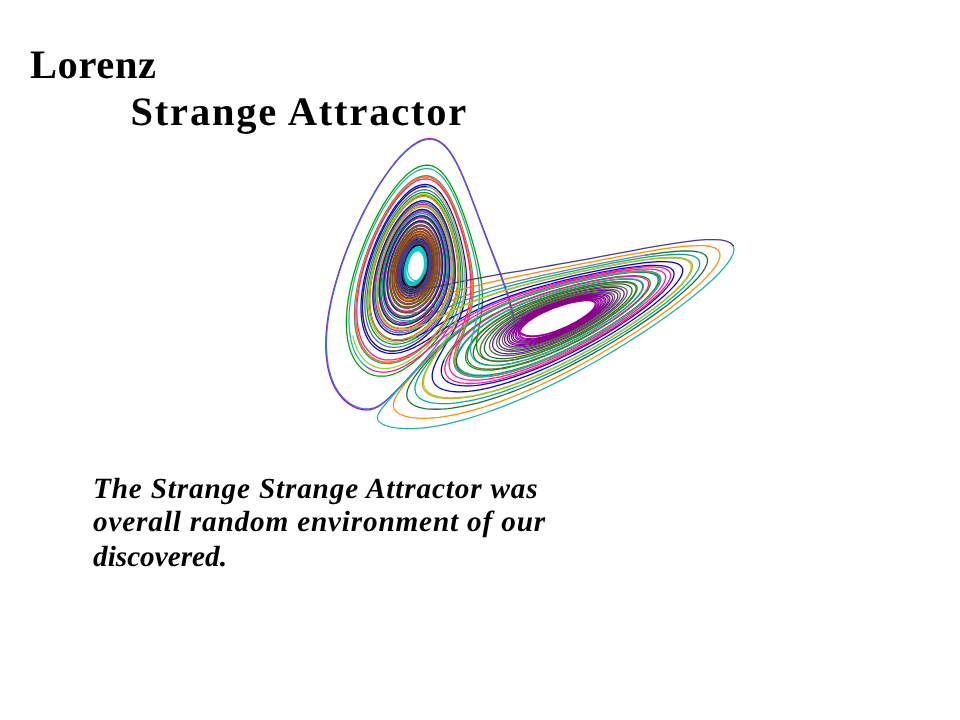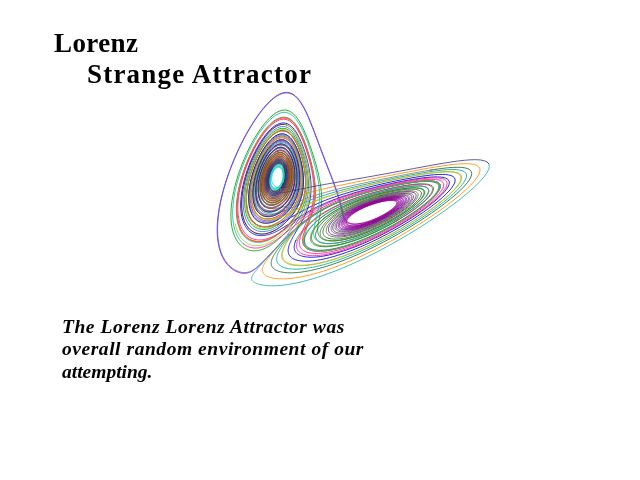--- a/index.html
+++ b/index.html
@@ -25,21 +25,21 @@
   }
   .title-line {
     font-family: "Liberation Serif", "DejaVu Serif", serif;
     font-weight: bold;
     font-size: 27px;
     line-height: 31px;
     color: #000000;
     white-space: nowrap;
     letter-spacing: 0.4px;
   }
-  #title-line-1 { padding-left: 54px; }
+  #title-line-1 { padding-left: 20px; }
   #title-line-2 { padding-left: 87px; letter-spacing: 1.2px; }
 
   
   #attractor-figure {
     position: absolute;
     left: 128px;
     top: 84px;
     width: 384px;
     height: 232px;
   }
@@ -102,18 +102,18 @@
           <path d="M116.33 160.47L115.33 159.70L114.33 158.83L113.35 157.86L112.39 156.77L111.45 155.56L110.53 154.22L109.65 152.74L108.81 151.11L108.02 149.32L107.29 147.36L106.62 145.22L106.03 142.89L105.53 140.36L105.13 137.63L104.85 134.67L104.69 131.50L104.67 128.09L104.80 124.45L105.10 120.57L105.57 116.47L106.24 112.14L107.10 107.59L108.16 102.84L109.44 97.91L110.93 92.82L112.63 87.62L114.54 82.32L116.64 76.99L118.94 71.66L121.41 66.40L124.02 61.26L126.77 56.30L129.61 51.58L132.53 47.17L135.49 43.12L138.47 39.49L141.43 36.32L144.36 33.65L147.22 31.51L150.00 29.92L152.68 28.88L155.25 28.39L157.71 28.43L160.05 28.98L162.27 30.00L164.37 31.46L166.35 33.31L168.23 35.51L170.01 38.00L171.69 40.74L173.29 43.68L174.81 46.78L176.25 49.99L177.61 53.28L178.91 56.62L180.15 59.96L181.31 63.30L182.42 66.61L183.46 69.87L184.44 73.07L185.35 76.19L186.20 79.23L186.99 82.18L187.71 85.05L188.36 87.82L188.96 90.49L189.48 93.08L189.95 95.57L190.35 97.97L190.69 100.29L190.97 102.52L191.19 104.67L191.36 106.75L191.48 108.74L191.54 110.67L191.56 112.54L191.54 114.34L191.47 116.08L191.37 117.76L191.23 119.39L191.06 120.96L190.87 122.49L190.65 123.97L190.41 125.41L190.15 126.81L189.87 128.17L189.59 129.49L189.29 130.78L189.00 132.03L188.69 133.25L188.39 134.44L188.09 135.60L187.80 136.74L187.51 137.84L187.24 138.92L186.98 139.97L186.74 141.00L186.51 142.01L186.31 142.99L186.13 143.95L185.98 144.89L185.85 145.80L185.75 146.69L185.69 147.56L185.67 148.41L185.68 149.23L185.73 150.03L185.82 150.81L185.96 151.56L186.15 152.29L186.39 153.00L186.69 153.68L187.04 154.33L187.45 154.96L187.92 155.55L188.46 156.12L189.06 156.65L189.74 157.15L190.50 157.61L191.33 158.03L192.25 158.41L193.25 158.75L194.34 159.05L195.53 159.29L196.82 159.48L198.21 159.62L199.70 159.70L201.30 159.71L203.02 159.66L204.85 159.54L206.81 159.34L208.88 159.06L211.08 158.70L213.41 158.26L215.86 157.72L218.45 157.08L221.16 156.34L224.00 155.50L226.97 154.56L230.06 153.50L233.26 152.34L236.57 151.06L239.99 149.67L243.50 148.17L247.08 146.56L250.72 144.84L254.42 143.03L258.14 141.12L261.87 139.13L265.57 137.06L269.24 134.93L272.84 132.75L276.34 130.53L279.72 128.29L282.94 126.05L285.98 123.83L288.80 121.64L291.38 119.50L293.70 117.42L295.73 115.43L297.45 113.55L298.84 111.77L299.90 110.13L300.60 108.62L300.96 107.26L300.96 106.05L300.62 105.00L299.95 104.10L298.94 103.36L297.63 102.77L296.03 102.33L294.16 102.02L292.04 101.86L289.70 101.81L287.17 101.88L284.47 102.06L281.62 102.34L278.65 102.70L275.59 103.15L272.45 103.66L269.27 104.24L266.05 104.87L262.81 105.54L259.58 106.26L256.36 107.02L253.18 107.81L250.03 108.62L246.94 109.46L243.90 110.32L240.93 111.19L238.02 112.08L235.19 112.99L232.44 113.90L229.77 114.82L227.18 115.75L224.67 116.69L222.24 117.64L219.90 118.59L217.64 119.54L215.45 120.50L213.35 121.46L211.32 122.43L209.37 123.39L207.50 124.36L205.69 125.33L203.96 126.30L202.29 127.26L200.68 128.23L199.14 129.20L197.67 130.16L196.25 131.13L194.89 132.08L193.58 133.04L192.33 134.00L191.13 134.94L189.98 135.89L188.88 136.83L187.83 137.77L186.82 138.70L185.86 139.62L184.95 140.54L184.08 141.45L183.25 142.36L182.46 143.26L181.71 144.15L181.00 145.03L180.34 145.91L179.71 146.77L179.13 147.63L178.58 148.48L178.08 149.32L177.62 150.16L177.19 150.98L176.81 151.79L176.47 152.59L176.17 153.38L175.92 154.16L175.71 154.93L175.54 155.69L175.42 156.43L175.35 157.16L175.33 157.88L175.36 158.58L175.45 159.27L175.58 159.93L175.78 160.59L176.04 161.22L176.35 161.83L176.74 162.42L177.19 162.99L177.71 163.54L178.30 164.06L178.98 164.54L179.73 165.00L180.57 165.43L181.51 165.82L182.53 166.17L183.65 166.48L184.88 166.74L186.22 166.95L187.67 167.11L189.24 167.21L190.93 167.25L192.75 167.22L194.71 167.12L196.81 166.93L199.06 166.67L201.46 166.31L204.01 165.85L206.72 165.29L209.60 164.63L212.64 163.84L215.85 162.93L219.23 161.90L222.77 160.73L226.48 159.42L230.35 157.97L234.37 156.37L238.53 154.63L242.83 152.74L247.24 150.71L251.74 148.53L256.33 146.22L260.96 143.79L265.61 141.24L270.25 138.59L274.84 135.86L279.34 133.06L283.73 130.22L287.94 127.36L291.94 124.50L295.69 121.67L299.15 118.91L302.27 116.22L305.02 113.65L307.38 111.21L309.30 108.92L310.78 106.81L311.79 104.88L312.33 103.16L312.40 101.64L312.01 100.34L311.16 99.25L309.88 98.38L308.20 97.70L306.13 97.22L303.71 96.93L300.99 96.81L297.98 96.84L294.74 97.01L291.30 97.32L287.69 97.73L283.95 98.24L280.11 98.84L276.20 99.51L272.26 100.24L268.30 101.03L264.36 101.86L260.44 102.72L256.57 103.61L252.76 104.52L249.02 105.46L245.36 106.41L241.80 107.36L238.33 108.33L234.97 109.31L231.71 110.29L228.55 111.27L225.51 112.26L222.56 113.25L219.73 114.24L217.00 115.24L214.37 116.23L211.84 117.23L209.40 118.22L207.06 119.22L204.81 120.21L202.65 121.20L200.57 122.20L198.56 123.19L196.64 124.17L194.78 125.16L193.00 126.14L191.28 127.12L189.62 128.10L188.03 129.07L186.49 130.04L185.00 131.00L183.56 131.96L182.18 132.91L180.83 133.86L179.53 134.80L178.28 135.73L177.06 136.66L175.87 137.58L174.73 138.49L173.61 139.40L172.53 140.29L171.47 141.18L170.45 142.06L169.45 142.93L168.48 143.79L167.53 144.64L166.60 145.48L165.70 146.32L164.82 147.14L163.95 147.96L163.11 148.76L162.29 149.56L161.48 150.34L160.69 151.12L159.92 151.89L159.16 152.64L158.41 153.39L157.68 154.13L156.97 154.86L156.27 155.58L155.58 156.29L154.90 156.99L154.24 157.68L153.59 158.36L152.94 159.03L152.31 159.69L151.70 160.35L151.09 160.99L150.49 161.63L149.90 162.25L149.32 162.87L148.75 163.48L148.19 164.08L147.64 164.68L147.10 165.26L146.56 165.84L146.04 166.40L145.52 166.96L145.01 167.52L144.51 168.06L144.02 168.60L143.53 169.13L143.05 169.65L142.58 170.16L142.12 170.67L141.66 171.17L141.21 171.66L140.77 172.14L140.33 172.62L139.90 173.09L139.48 173.56L139.06 174.01L138.65 174.47L138.25 174.91L137.85 175.35L137.46 175.78L137.07 176.21L136.70 176.63L136.32 177.04L135.95 177.45L135.59 177.85L135.23 178.25L134.88 178.64L134.54 179.02L134.20 179.40L133.86 179.78L133.53 180.15L133.21 180.51L132.89 180.87L132.58 181.22L132.27 181.57L131.97 181.92L131.67 182.25L131.37 182.59L131.09 182.92L130.80 183.24L130.52 183.57L130.25 183.88L129.98 184.19L129.72 184.50L129.46 184.81L129.20 185.10L128.95 185.40L128.71 185.69L128.47 185.98L128.23 186.26L128.00 186.55L127.78 186.82L127.56 187.10L127.34 187.37L127.13 187.63L126.92 187.90L126.72 188.16L126.53 188.41L126.33 188.67L126.15 188.92L125.97 189.17L125.79 189.41L125.62 189.66L125.46 189.90L125.30 190.14L125.15 190.37L125.00 190.61L124.86 190.84L124.73 191.07L124.60 191.30L124.47 191.52L124.36 191.75L124.25 191.97L124.15 192.19L124.06 192.41L123.97 192.63L123.90 192.85L123.83 193.06L123.77 193.28L123.72 193.49L123.67 193.71L123.64 193.92L123.62 194.13L123.61 194.35L123.62 194.56L123.63 194.77L123.66 194.99L123.70 195.20L123.75 195.42L123.83 195.63L123.91 195.85L124.02 196.06L124.14 196.28L124.28 196.50L124.44 196.72L124.62 196.94L124.83 197.16L125.06 197.38L125.32 197.61L125.61 197.83L125.92 198.06L126.27 198.29L126.65 198.52L127.07 198.74L127.53 198.97L128.04 199.20L128.58 199.43L129.18 199.66L129.83 199.88L130.54 200.10L131.30 200.32L132.14 200.53L133.04 200.73L134.03 200.92L135.09 201.10L136.25 201.27L137.50 201.42L138.86 201.55L140.33 201.65L141.92 201.72L143.65 201.76L145.52 201.76L147.54 201.71L149.73 201.60L152.11 201.43L154.68 201.18L157.46 200.85L160.47 200.41L163.73 199.87L167.25 199.20L171.05 198.39L175.15 197.41L179.57 196.26L184.32 194.91L189.44 193.33L194.93 191.51L200.80 189.42L207.08 187.05L213.76 184.37L220.86 181.36L228.36 178.00L236.25 174.29L244.51 170.21L253.11 165.77L262.00 160.97L271.11 155.84L280.38 150.40L289.71 144.69L299.00 138.76L308.11 132.69L316.93 126.54L325.32 120.40L333.12 114.37L340.20 108.53L346.43 102.98L351.69 97.81L355.86 93.10L358.89 88.91L360.73 85.28L361.35 82.25L360.77 79.82L359.04 77.98" fill="none" stroke="#20b2aa" stroke-width="0.85" stroke-linecap="round" stroke-linejoin="round"></path>
           <path d="M360.77 79.82L359.04 77.98L356.23 76.71L352.43 75.96L347.74 75.68L342.29 75.82L336.21 76.30L329.62 77.06L322.64 78.05L315.39 79.21L307.97 80.48L300.48 81.82L293.01 83.19L285.61 84.57L278.36 85.93L271.28 87.25L264.43 88.52L257.83 89.74L251.48 90.89L245.42 91.98L239.64 93.00L234.14 93.96L228.93 94.87L223.99 95.72L219.32 96.52L214.91 97.27L210.75 97.98L206.83 98.66L203.13 99.30L199.65 99.91L196.37 100.49L193.28 101.05L190.37 101.58L187.62 102.10L185.03 102.59L182.59 103.07L180.29 103.53L178.11 103.98L176.05 104.40L174.11 104.81L172.26 105.21L170.51 105.59L168.86 105.95L167.28 106.29L165.78 106.62L164.35 106.93L162.99 107.21L161.70 107.48L160.46 107.72L159.27 107.95L158.14 108.15L157.06 108.32L156.02 108.47L155.03 108.59L154.07 108.69L153.16 108.76L152.28 108.80L151.43 108.80L150.62 108.78L149.85 108.73L149.10 108.64L148.39 108.52L147.71 108.36L147.06 108.17L146.43 107.95L145.84 107.69L145.28 107.39L144.74 107.05L144.24 106.68L143.76 106.27L143.32 105.83L142.91 105.35L142.52 104.83L142.17 104.27L141.85 103.68L141.56 103.06L141.31 102.40L141.09 101.70L140.90 100.98L140.74 100.23L140.62 99.44L140.54 98.64L140.49 97.80L140.47 96.95L140.49 96.08L140.54 95.19L140.63 94.29L140.76 93.37L140.91 92.45L141.10 91.53L141.33 90.61L141.58 89.70L141.86 88.79L142.18 87.90L142.52 87.02L142.89 86.17L143.28 85.34L143.70 84.54L144.13 83.77L144.59 83.04L145.07 82.35L145.55 81.71L146.06 81.12L146.57 80.57L147.09 80.08L147.62 79.65L148.15 79.27L148.68 78.95L149.22 78.70L149.75 78.50L150.27 78.37L150.79 78.30L151.31 78.29L151.81 78.34L152.30 78.45L152.78 78.62L153.24 78.84L153.69 79.12L154.12 79.46L154.53 79.84L154.92 80.28L155.30 80.75L155.65 81.27L155.97 81.83L156.28 82.43L156.56 83.06L156.82 83.72L157.05 84.40L157.26 85.11L157.45 85.85L157.60 86.60L157.74 87.36L157.84 88.14L157.92 88.93L157.98 89.72L158.01 90.53L158.02 91.33L158.00 92.13L157.95 92.94L157.88 93.74L157.79 94.53L157.67 95.32L157.53 96.10L157.37 96.86L157.18 97.62L156.98 98.36L156.75 99.09L156.50 99.80L156.23 100.49L155.95 101.17L155.64 101.83L155.32 102.46L154.98 103.08L154.62 103.67L154.25 104.24L153.87 104.78L153.47 105.30L153.06 105.79L152.64 106.26L152.21 106.70L151.77 107.11L151.32 107.49L150.86 107.84L150.40 108.17L149.93 108.46L149.46 108.71L148.98 108.94L148.50 109.13L148.02 109.29L147.54 109.41L147.06 109.50L146.58 109.55L146.11 109.57L145.64 109.54L145.18 109.48L144.72 109.38L144.28 109.24L143.84 109.06L143.42 108.84L143.00 108.59L142.60 108.29L142.22 107.94L141.86 107.56L141.51 107.14L141.18 106.67L140.87 106.17L140.59 105.62L140.32 105.04L140.09 104.41L139.88 103.75L139.69 103.05L139.54 102.31L139.41 101.54L139.32 100.74L139.26 99.90L139.22 99.03L139.23 98.14L139.26 97.23L139.33 96.29L139.43 95.33L139.57 94.36L139.74 93.38L139.95 92.39L140.18 91.40L140.45 90.41L140.76 89.42L141.09 88.44L141.45 87.48L141.85 86.54L142.26 85.61L142.71 84.72L143.17 83.86L143.66 83.04L144.17 82.25L144.70 81.52L145.24 80.83L145.79 80.19L146.35 79.61L146.92 79.09L147.50 78.63L148.08 78.23L148.66 77.90L149.24 77.64L149.82 77.44L150.39 77.31L150.95 77.24L151.50 77.25L152.04 77.32L152.57 77.45L153.08 77.65L153.58 77.91L154.06 78.22L154.52 78.60L154.96 79.03L155.38 79.50L155.77 80.03L156.14 80.60L156.49 81.21L156.81 81.86L157.11 82.55L157.38 83.26L157.63 84.01L157.85 84.78L158.04 85.56L158.21 86.37L158.34 87.19L158.45 88.03L158.54 88.87L158.59 89.73L158.62 90.58L158.62 91.44L158.60 92.30L158.55 93.15L158.47 94.00L158.37 94.84L158.24 95.67L158.09 96.50L157.92 97.31L157.72 98.11L157.50 98.89L157.25 99.66L156.99 100.41L156.70 101.14L156.40 101.85L156.07 102.55L155.73 103.22L155.37 103.86L154.99 104.49L154.60 105.08L154.19 105.66L153.77 106.20L153.33 106.73L152.88 107.22L152.43 107.68L151.96 108.12L151.48 108.52L151.00 108.89L150.50 109.23L150.01 109.54L149.50 109.82L149.00 110.06L148.49 110.27L147.98 110.44L147.47 110.57L146.96 110.67L146.45 110.73L145.94 110.75L145.45 110.73L144.95 110.68L144.47 110.58L143.99 110.44L143.52 110.26L143.07 110.04L142.63 109.77L142.20 109.46L141.79 109.11L141.39 108.72L141.02 108.28L140.66 107.79L140.33 107.27L140.02 106.69L139.73 106.08L139.47 105.42L139.24 104.73L139.04 103.99L138.87 103.21L138.72 102.39L138.62 101.54L138.54 100.65L138.50 99.73L138.50 98.78L138.53 97.80L138.59 96.80L138.70 95.77L138.84 94.73L139.02 93.68L139.23 92.61L139.48 91.54L139.77 90.47L140.09 89.41L140.44 88.35L140.83 87.30L141.25 86.28L141.69 85.28L142.17 84.30L142.67 83.37L143.19 82.47L143.74 81.61L144.30 80.81L144.89 80.05L145.48 79.35L146.09 78.72L146.70 78.15L147.32 77.64L147.95 77.20L148.57 76.84L149.20 76.54L149.82 76.32L150.43 76.18L151.04 76.10L151.63 76.10L152.21 76.18L152.78 76.32L153.33 76.53L153.87 76.81L154.38 77.15L154.88 77.55L155.35 78.01L155.80 78.53L156.22 79.10L156.62 79.71L156.99 80.37L157.34 81.07L157.66 81.81L157.95 82.58L158.22 83.38L158.45 84.20L158.66 85.05L158.84 85.91L158.99 86.80L159.11 87.69L159.20 88.59L159.26 89.50L159.30 90.41L159.30 91.33L159.28 92.24L159.23 93.15L159.15 94.05L159.05 94.95L158.92 95.84L158.76 96.71L158.58 97.58L158.37 98.42L158.14 99.26L157.89 100.07L157.61 100.87L157.31 101.65L156.99 102.40L156.65 103.14L156.29 103.85L155.91 104.54L155.51 105.20L155.10 105.84L154.67 106.45L154.22 107.04L153.77 107.59L153.29 108.12L152.81 108.62L152.32 109.09L151.81 109.53L151.30 109.93L150.78 110.30L150.25 110.64L149.72 110.95L149.18 111.22L148.64 111.45L148.10 111.65L147.56 111.81L147.01 111.93L146.47 112.01L145.93 112.06L145.40 112.06L144.87 112.02L144.35 111.94L143.84 111.81L143.33 111.65L142.84 111.43L142.36 111.18L141.90 110.88L141.45 110.53L141.02 110.13L140.60 109.69L140.21 109.20L139.84 108.67L139.50 108.09L139.18 107.46L138.88 106.78L138.62 106.06L138.39 105.30L138.18 104.49L138.01 103.64L137.88 102.75L137.78 101.81L137.71 100.85L137.69 99.84L137.70 98.81L137.75 97.74L137.84 96.65L137.98 95.54L138.15 94.41L138.36 93.26L138.61 92.11L138.90 90.95L139.23 89.79L139.59 88.64L140.00 87.50L140.43 86.38L140.90 85.28L141.40 84.21L141.93 83.17L142.49 82.17L143.07 81.22L143.67 80.32L144.29 79.47L144.93 78.69L145.58 77.96L146.24 77.31L146.90 76.73L147.58 76.22L148.25 75.79L148.93 75.44L149.60 75.17L150.26 74.98L150.92 74.87L151.57 74.84L152.20 74.89L152.81 75.02L153.42 75.22L154.00 75.50L154.56 75.84L155.10 76.26L155.61 76.74L156.10 77.28L156.57 77.88L157.01 78.52L157.42 79.22L157.80 79.96L158.16 80.75L158.48 81.56L158.78 82.42L159.04 83.29L159.27 84.20L159.48 85.12L159.65 86.06L159.79 87.01L159.90 87.98L159.98 88.95L160.03 89.93L160.05 90.90L160.04 91.88L160.00 92.85L159.93 93.81L159.84 94.77L159.71 95.72L159.56 96.65L159.38 97.58L159.17 98.48L158.93 99.37L158.68 100.25L158.39 101.10L158.09 101.93L157.76 102.74L157.41 103.53L157.04 104.30L156.65 105.04L156.23 105.76L155.81 106.45L155.36 107.11L154.90 107.74L154.42 108.35L153.93 108.92L153.42 109.47L152.90 109.99L152.38 110.47L151.84 110.92L151.29 111.34L150.73 111.72L150.17 112.07L149.60 112.39L149.03 112.66L148.46 112.90L147.88 113.11L147.30 113.27L146.72 113.39L146.15 113.47L145.57 113.51L145.00 113.51L144.44 113.46L143.89 113.38L143.34 113.24L142.80 113.06L142.28 112.83L141.77 112.56L141.27 112.23L140.79 111.86L140.33 111.44L139.89 110.97L139.48 110.45L139.08 109.88L138.71 109.25L138.37 108.58L138.06 107.86L137.78 107.09L137.53 106.27L137.31 105.40L137.13 104.48L136.99 103.53L136.88 102.52L136.82 101.48L136.79 100.40L136.81 99.28L136.87 98.13L136.97 96.95L137.12 95.75L137.31 94.52L137.54 93.28L137.81 92.03L138.13 90.78L138.49 89.52L138.89 88.27L139.34 87.03L139.81 85.82L140.33 84.62L140.87 83.46L141.45 82.33L142.06 81.25" fill="none" stroke="#483d8b" stroke-width="0.85" stroke-linecap="round" stroke-linejoin="round"></path>
           <path d="M141.45 82.33L142.06 81.25L142.69 80.22L143.35 79.24L144.03 78.33L144.72 77.48L145.43 76.71L146.14 76.01L146.87 75.39L147.60 74.85L148.33 74.40L149.06 74.03L149.78 73.76L150.50 73.57L151.21 73.47L151.90 73.46L152.58 73.53L153.24 73.69L153.88 73.94L154.50 74.26L155.10 74.66L155.68 75.13L156.22 75.67L156.75 76.27L157.24 76.94L157.70 77.66L158.14 78.43L158.54 79.24L158.92 80.10L159.26 81.00L159.57 81.92L159.84 82.88L160.09 83.86L160.30 84.86L160.48 85.87L160.62 86.90L160.74 87.94L160.82 88.98L160.87 90.03L160.88 91.07L160.87 92.11L160.82 93.15L160.74 94.18L160.63 95.19L160.50 96.20L160.33 97.19L160.13 98.17L159.91 99.13L159.66 100.07L159.38 100.99L159.08 101.89L158.75 102.77L158.40 103.63L158.03 104.46L157.63 105.27L157.22 106.05L156.78 106.81L156.32 107.54L155.85 108.24L155.36 108.91L154.85 109.55L154.33 110.16L153.79 110.74L153.24 111.28L152.68 111.80L152.11 112.28L151.53 112.73L150.94 113.14L150.34 113.52L149.74 113.86L149.13 114.16L148.52 114.42L147.90 114.65L147.29 114.83L146.67 114.97L146.05 115.07L145.44 115.13L144.83 115.15L144.23 115.12L143.64 115.04L143.05 114.91L142.47 114.74L141.91 114.52L141.36 114.25L140.82 113.93L140.30 113.56L139.80 113.13L139.32 112.65L138.86 112.12L138.43 111.53L138.02 110.90L137.64 110.20L137.29 109.45L136.97 108.65L136.69 107.80L136.44 106.89L136.23 105.93L136.06 104.92L135.93 103.86L135.84 102.75L135.79 101.60L135.79 100.41L135.84 99.19L135.93 97.92L136.07 96.63L136.25 95.31L136.49 93.97L136.77 92.62L137.10 91.25L137.48 89.89L137.90 88.52L138.36 87.17L138.87 85.83L139.41 84.51L140.00 83.23L140.61 81.98L141.27 80.78L141.95 79.63L142.65 78.54L143.38 77.52L144.13 76.57L144.90 75.69L145.68 74.90L146.46 74.19L147.25 73.58L148.05 73.06L148.84 72.63L149.63 72.30L150.41 72.07L151.17 71.94L151.93 71.90L152.67 71.97L153.39 72.12L154.09 72.37L154.76 72.70L155.42 73.12L156.04 73.62L156.64 74.20L157.21 74.85L157.75 75.56L158.25 76.33L158.73 77.16L159.17 78.04L159.58 78.96L159.96 79.93L160.30 80.93L160.61 81.96L160.88 83.01L161.12 84.09L161.32 85.18L161.48 86.28L161.62 87.39L161.71 88.51L161.78 89.63L161.81 90.75L161.80 91.87L161.76 92.98L161.69 94.08L161.59 95.17L161.45 96.24L161.29 97.31L161.09 98.35L160.86 99.38L160.61 100.38L160.32 101.37L160.01 102.33L159.68 103.27L159.31 104.19L158.93 105.08L158.52 105.95L158.08 106.79L157.63 107.60L157.15 108.38L156.66 109.13L156.15 109.86L155.62 110.55L155.07 111.22L154.51 111.85L153.93 112.45L153.34 113.01L152.74 113.54L152.13 114.04L151.51 114.50L150.87 114.93L150.24 115.32L149.59 115.67L148.94 115.98L148.29 116.25L147.63 116.48L146.98 116.67L146.32 116.82L145.66 116.92L145.01 116.98L144.36 116.99L143.72 116.95L143.08 116.87L142.46 116.74L141.84 116.56L141.23 116.32L140.64 116.03L140.07 115.69L139.51 115.30L138.97 114.85L138.46 114.34L137.97 113.77L137.50 113.15L137.06 112.47L136.65 111.73L136.27 110.93L135.93 110.08L135.62 109.16L135.35 108.19L135.13 107.16L134.94 106.07L134.80 104.93L134.70 103.74L134.65 102.50L134.65 101.21L134.70 99.88L134.80 98.51L134.95 97.10L135.16 95.67L135.41 94.21L135.72 92.73L136.08 91.24L136.49 89.75L136.95 88.25L137.46 86.77L138.02 85.30L138.62 83.86L139.26 82.45L139.94 81.08L140.65 79.77L141.40 78.51L142.18 77.31L142.98 76.19L143.80 75.15L144.64 74.20L145.49 73.33L146.35 72.57L147.21 71.90L148.08 71.34L148.94 70.89L149.80 70.55L150.64 70.31L151.47 70.19L152.29 70.17L153.09 70.26L153.87 70.45L154.62 70.74L155.35 71.13L156.05 71.61L156.72 72.18L157.36 72.83L157.97 73.56L158.55 74.36L159.09 75.22L159.60 76.14L160.07 77.11L160.50 78.13L160.90 79.18L161.26 80.28L161.59 81.40L161.88 82.55L162.13 83.72L162.34 84.90L162.52 86.10L162.65 87.30L162.76 88.51L162.82 89.71L162.85 90.91L162.84 92.11L162.80 93.29L162.72 94.47L162.61 95.63L162.47 96.78L162.29 97.91L162.08 99.02L161.84 100.11L161.56 101.17L161.26 102.22L160.93 103.24L160.57 104.24L160.19 105.21L159.78 106.15L159.34 107.07L158.89 107.96L158.40 108.82L157.90 109.65L157.38 110.45L156.84 111.22L156.27 111.96L155.70 112.67L155.10 113.35L154.49 113.99L153.87 114.59L153.23 115.17L152.58 115.71L151.92 116.21L151.25 116.67L150.58 117.10L149.89 117.49L149.20 117.84L148.51 118.15L147.81 118.42L147.11 118.64L146.40 118.82L145.70 118.96L145.00 119.05L144.31 119.10L143.62 119.10L142.93 119.04L142.25 118.94L141.58 118.79L140.93 118.58L140.28 118.31L139.65 117.99L139.04 117.62L138.45 117.18L137.88 116.69L137.33 116.13L136.80 115.52L136.31 114.84L135.84 114.10L135.41 113.29L135.01 112.42L134.64 111.48L134.32 110.49L134.04 109.42L133.80 108.30L133.61 107.11L133.47 105.86L133.37 104.56L133.33 103.20L133.34 101.79L133.41 100.33L133.54 98.83L133.72 97.29L133.96 95.71L134.25 94.11L134.61 92.48L135.02 90.84L135.49 89.20L136.01 87.56L136.59 85.93L137.21 84.32L137.89 82.73L138.61 81.19L139.37 79.70L140.17 78.26L141.00 76.89L141.86 75.59L142.75 74.38L143.66 73.26L144.59 72.24L145.52 71.32L146.47 70.51L147.42 69.82L148.37 69.25L149.31 68.80L150.24 68.47L151.16 68.26L152.06 68.18L152.94 68.22L153.80 68.37L154.64 68.64L155.45 69.02L156.23 69.50L156.97 70.08L157.69 70.75L158.37 71.51L159.01 72.35L159.62 73.27L160.19 74.25L160.72 75.29L161.21 76.38L161.67 77.52L162.08 78.70L162.46 79.91L162.79 81.15L163.09 82.41L163.34 83.69L163.56 84.98L163.74 86.27L163.87 87.58L163.97 88.88L164.03 90.17L164.04 91.46L164.03 92.74L163.97 94.01L163.88 95.26L163.75 96.50L163.58 97.72L163.39 98.92L163.15 100.09L162.89 101.25L162.59 102.37L162.26 103.48L161.91 104.56L161.52 105.61L161.10 106.63L160.66 107.62L160.20 108.59L159.70 109.53L159.19 110.43L158.65 111.31L158.09 112.15L157.51 112.96L156.92 113.74L156.30 114.49L155.67 115.21L155.02 115.89L154.35 116.53L153.68 117.15L152.99 117.72L152.29 118.26L151.58 118.76L150.86 119.23L150.13 119.65L149.39 120.04L148.65 120.38L147.91 120.69L147.16 120.95L146.41 121.16L145.66 121.33L144.91 121.46L144.16 121.54L143.42 121.56L142.68 121.54L141.95 121.47L141.23 121.34L140.52 121.16L139.81 120.92L139.13 120.62L138.46 120.26L137.80 119.85L137.17 119.36L136.56 118.82L135.98 118.21L135.42 117.53L134.89 116.79L134.39 115.97L133.93 115.09L133.51 114.13L133.13 113.11L132.79 112.01L132.49 110.85L132.25 109.61L132.05 108.31L131.91 106.93L131.82 105.50L131.79 104.00L131.83 102.44L131.92 100.83L132.07 99.17L132.29 97.47L132.57 95.72L132.92 93.95L133.33 92.15L133.81 90.34L134.35 88.51L134.94 86.70L135.60 84.89L136.31 83.11L137.08 81.37L137.89 79.66L138.75 78.02L139.65 76.44L140.59 74.94L141.56 73.53L142.55 72.22L143.57 71.01L144.60 69.91L145.64 68.94L146.68 68.10L147.73 67.39L148.77 66.81L149.80 66.37L150.82 66.07L151.82 65.91L152.80 65.89L153.76 66.00L154.69 66.24L155.59 66.61L156.45 67.09L157.29 67.69L158.08 68.40L158.84 69.21L159.56 70.10L160.25 71.08L160.89 72.14L161.49 73.26L162.05 74.45L162.56 75.68L163.04 76.96L163.47 78.27L163.85 79.62L164.20 80.99L164.50 82.38L164.76 83.78L164.98 85.19L165.15 86.60L165.28 88.01L165.37 89.42L165.42 90.82L165.43 92.20L165.40 93.58L165.33 94.93L165.22 96.27L165.07 97.59L164.88 98.88L164.66 100.15L164.41 101.40L164.11 102.61L163.79 103.81L163.43 104.97L163.05 106.11L162.63 107.22L162.18 108.29L161.71 109.34L161.21 110.36L160.68 111.35L160.13 112.30L159.55 113.22L158.96 114.12L158.34 114.98L157.70 115.80L157.05 116.59L156.38 117.35L155.69 118.08L154.98 118.77L154.26 119.43L153.53 120.05L152.79 120.63L152.03 121.18L151.27 121.69L150.50 122.16L149.71 122.59L148.93 122.98L148.13 123.32L147.34 123.63L146.54 123.89L145.73 124.11L144.93 124.28L144.13 124.40L143.33 124.47L142.53 124.50L141.74 124.47L140.96 124.38L140.19 124.24L139.42 124.04L138.67 123.79L137.93 123.47L137.21 123.09L136.50 122.64L135.82 122.13" fill="none" stroke="#8b4513" stroke-width="0.85" stroke-linecap="round" stroke-linejoin="round"></path>
           <path d="M136.50 122.64L135.82 122.13L135.16 121.55L134.53 120.89L133.92 120.17L133.35 119.37L132.81 118.49L132.31 117.54L131.84 116.51L131.43 115.41L131.05 114.22L130.73 112.96L130.46 111.61L130.24 110.19L130.09 108.69L129.99 107.12L129.96 105.48L129.99 103.77L130.09 101.99L130.27 100.16L130.51 98.27L130.83 96.34L131.21 94.36L131.67 92.36L132.21 90.34L132.81 88.30L133.48 86.27L134.22 84.25L135.02 82.25L135.88 80.29L136.80 78.38L137.77 76.54L138.78 74.77L139.83 73.09L140.92 71.50L142.03 70.03L143.17 68.69L144.32 67.47L145.48 66.40L146.65 65.47L147.81 64.70L148.96 64.08L150.11 63.62L151.23 63.32L152.34 63.18L153.41 63.20L154.46 63.36L155.48 63.68L156.46 64.13L157.40 64.72L158.31 65.43L159.17 66.26L160.00 67.20L160.78 68.24L161.51 69.37L162.20 70.57L162.85 71.85L163.45 73.19L164.01 74.57L164.51 76.01L164.98 77.47L165.39 78.97L165.76 80.49L166.09 82.02L166.36 83.56L166.60 85.10L166.78 86.64L166.92 88.18L167.02 89.70L167.07 91.22L167.08 92.71L167.05 94.19L166.98 95.65L166.86 97.08L166.70 98.49L166.51 99.88L166.27 101.24L166.00 102.56L165.69 103.86L165.35 105.13L164.98 106.37L164.57 107.58L164.13 108.76L163.65 109.91L163.15 111.02L162.63 112.10L162.07 113.16L161.49 114.17L160.89 115.16L160.26 116.12L159.61 117.04L158.94 117.93L158.26 118.78L157.55 119.60L156.82 120.39L156.08 121.15L155.33 121.87L154.56 122.55L153.78 123.20L152.98 123.81L152.17 124.39L151.36 124.93L150.53 125.43L149.70 125.89L148.86 126.31L148.02 126.69L147.16 127.03L146.31 127.32L145.45 127.57L144.59 127.77L143.74 127.93L142.88 128.04L142.02 128.09L141.17 128.09L140.32 128.04L139.49 127.93L138.65 127.76L137.83 127.54L137.03 127.24L136.24 126.89L135.46 126.46L134.70 125.97L133.97 125.40L133.26 124.76L132.58 124.05L131.92 123.25L131.30 122.37L130.72 121.41L130.18 120.36L129.68 119.23L129.23 118.01L128.83 116.70L128.48 115.30L128.19 113.81L127.97 112.24L127.80 110.57L127.71 108.82L127.69 106.98L127.74 105.07L127.87 103.08L128.08 101.02L128.38 98.90L128.75 96.72L129.21 94.49L129.75 92.23L130.37 89.94L131.07 87.64L131.85 85.34L132.71 83.05L133.64 80.78L134.63 78.57L135.69 76.41L136.81 74.32L137.97 72.33L139.18 70.44L140.42 68.67L141.69 67.03L142.98 65.54L144.29 64.21L145.60 63.05L146.91 62.06L148.22 61.25L149.51 60.62L150.79 60.19L152.03 59.93L153.26 59.86L154.44 59.97L155.59 60.25L156.71 60.70L157.78 61.31L158.80 62.06L159.78 62.96L160.72 63.98L161.61 65.11L162.44 66.35L163.23 67.68L163.97 69.09L164.66 70.58L165.30 72.12L165.89 73.70L166.43 75.33L166.92 76.99L167.36 78.67L167.75 80.36L168.09 82.06L168.38 83.77L168.63 85.47L168.82 87.16L168.96 88.83L169.06 90.49L169.11 92.13L169.12 93.75L169.08 95.34L168.99 96.91L168.86 98.45L168.69 99.95L168.48 101.43L168.23 102.88L167.94 104.29L167.61 105.67L167.24 107.02L166.84 108.33L166.40 109.61L165.93 110.86L165.43 112.08L164.91 113.26L164.35 114.41L163.76 115.53L163.15 116.61L162.52 117.66L161.86 118.68L161.18 119.66L160.47 120.62L159.75 121.54L159.01 122.42L158.25 123.28L157.48 124.10L156.68 124.89L155.88 125.65L155.06 126.37L154.23 127.05L153.38 127.71L152.53 128.32L151.66 128.91L150.79 129.45L149.91 129.96L149.02 130.43L148.12 130.86L147.22 131.25L146.31 131.59L145.40 131.90L144.48 132.16L143.56 132.37L142.65 132.54L141.73 132.66L140.81 132.72L139.90 132.74L138.99 132.70L138.08 132.60L137.19 132.44L136.30 132.22L135.42 131.93L134.56 131.58L133.71 131.15L132.88 130.66L132.07 130.08L131.29 129.43L130.53 128.70L129.80 127.88L129.10 126.97L128.44 125.97L127.82 124.87L127.24 123.68L126.71 122.39L126.24 121.00L125.82 119.51L125.47 117.92L125.18 116.22L124.96 114.41L124.81 112.51L124.75 110.50L124.77 108.39L124.87 106.19L125.07 103.90L125.36 101.52L125.74 99.07L126.22 96.55L126.80 93.98L127.48 91.36L128.25 88.72L129.11 86.06L130.07 83.40L131.11 80.76L132.23 78.16L133.43 75.61L134.69 73.15L136.02 70.78L137.40 68.52L138.83 66.40L140.29 64.44L141.77 62.64L143.27 61.03L144.78 59.61L146.29 58.40L147.79 57.40L149.27 56.63L150.73 56.08L152.16 55.75L153.55 55.64L154.90 55.75L156.21 56.06L157.47 56.57L158.69 57.27L159.85 58.15L160.96 59.18L162.01 60.36L163.01 61.68L163.96 63.11L164.85 64.65L165.69 66.27L166.47 67.97L167.20 69.74L167.87 71.55L168.49 73.40L169.05 75.28L169.56 77.17L170.01 79.08L170.42 80.99L170.76 82.89L171.06 84.79L171.30 86.66L171.49 88.52L171.63 90.35L171.72 92.16L171.76 93.93L171.75 95.67L171.69 97.39L171.59 99.06L171.44 100.70L171.24 102.31L171.01 103.87L170.73 105.41L170.41 106.90L170.05 108.36L169.65 109.78L169.22 111.17L168.75 112.52L168.25 113.83L167.72 115.11L167.16 116.36L166.57 117.57L165.96 118.75L165.31 119.90L164.65 121.01L163.96 122.09L163.25 123.14L162.52 124.16L161.77 125.15L161.00 126.11L160.21 127.03L159.41 127.93L158.59 128.79L157.76 129.63L156.92 130.43L156.06 131.20L155.19 131.94L154.31 132.65L153.42 133.33L152.52 133.98L151.61 134.59L150.69 135.17L149.76 135.72L148.83 136.23L147.89 136.71L146.94 137.15L145.99 137.55L145.03 137.91L144.07 138.23L143.10 138.51L142.13 138.75L141.16 138.94L140.18 139.09L139.21 139.18L138.24 139.23L137.26 139.22L136.29 139.15L135.33 139.03L134.37 138.84L133.41 138.59L132.47 138.27L131.54 137.88L130.62 137.42L129.72 136.88L128.83 136.25L127.97 135.55L127.14 134.75L126.33 133.85L125.56 132.86L124.82 131.77L124.13 130.57L123.48 129.26L122.88 127.83L122.34 126.29L121.86 124.63L121.45 122.85L121.12 120.94L120.86 118.90L120.69 116.74L120.61 114.45L120.63 112.03L120.75 109.50L120.97 106.85L121.31 104.09L121.76 101.23L122.32 98.28L123.00 95.25L123.81 92.15L124.73 89.01L125.76 85.84L126.91 82.66L128.16 79.49L129.51 76.37L130.95 73.30L132.48 70.33L134.08 67.47L135.74 64.75L137.45 62.20L139.20 59.84L140.98 57.70L142.77 55.78L144.56 54.12L146.35 52.71L148.11 51.58L149.85 50.73L151.55 50.16L153.20 49.86L154.81 49.84L156.36 50.09L157.86 50.58L159.29 51.32L160.67 52.27L161.98 53.43L163.23 54.78L164.41 56.29L165.53 57.95L166.59 59.74L167.59 61.63L168.52 63.61L169.40 65.67L170.21 67.78L170.97 69.93L171.66 72.10L172.30 74.29L172.87 76.49L173.39 78.68L173.85 80.86L174.26 83.02L174.60 85.16L174.89 87.26L175.13 89.33L175.31 91.36L175.43 93.35L175.50 95.30L175.52 97.21L175.48 99.08L175.40 100.90L175.27 102.67L175.09 104.41L174.87 106.09L174.60 107.74L174.29 109.35L173.94 110.91L173.55 112.43L173.12 113.92L172.66 115.36L172.17 116.77L171.64 118.14L171.08 119.48L170.50 120.78L169.89 122.05L169.26 123.28L168.60 124.49L167.92 125.66L167.22 126.80L166.50 127.92L165.77 129.00L165.02 130.06L164.25 131.09L163.47 132.09L162.68 133.07L161.87 134.02L161.05 134.95L160.23 135.85L159.39 136.72L158.54 137.57L157.68 138.40L156.82 139.20L155.95 139.97L155.07 140.73L154.18 141.45L153.29 142.16L152.39 142.83L151.49 143.48L150.57 144.11L149.66 144.71L148.73 145.28L147.80 145.83L146.87 146.35L145.92 146.84L144.98 147.30L144.02 147.73L143.07 148.13L142.10 148.49L141.13 148.83L140.15 149.12L139.17 149.38L138.19 149.61L137.20 149.79L136.20 149.93L135.20 150.02L134.19 150.07L133.19 150.07L132.18 150.02L131.17 149.91L130.15 149.74L129.14 149.51L128.14 149.22L127.13 148.86L126.13 148.42L125.14 147.90L124.17 147.31L123.20 146.62L122.25 145.84L121.33 144.96L120.42 143.98L119.55 142.89L118.71 141.68L117.91 140.35L117.16 138.89L116.46 137.29L115.82 135.55L115.25 133.66L114.75 131.62L114.33 129.42L114.00 127.06L113.77 124.53L113.65 121.83L113.65 118.96L113.77 115.92L114.02 112.72L114.41 109.36L114.95 105.84L115.64 102.19L116.48 98.40L117.48 94.51L118.64 90.53L119.95 86.48L121.41 82.40L123.02 78.31L124.76 74.25L126.63 70.25L128.60 66.36L130.68 62.61L132.83 59.05L135.04 55.70L137.30 52.62L139.59 49.82L141.88 47.35L144.16 45.23L146.41 43.47L148.63 42.09L150.79 41.10L152.89 40.50L154.92 40.28L156.87 40.43L158.74 40.93" fill="none" stroke="#191970" stroke-width="0.85" stroke-linecap="round" stroke-linejoin="round"></path>
           <path d="M156.87 40.43L158.74 40.93L160.53 41.78L162.24 42.92L163.86 44.36L165.40 46.04L166.87 47.94L168.25 50.04L169.56 52.30L170.80 54.69L171.97 57.19L173.07 59.76L174.10 62.40L175.07 65.07L175.97 67.75L176.81 70.44L177.59 73.12L178.30 75.77L178.95 78.38L179.54 80.96L180.06 83.49L180.52 85.96L180.93 88.37L181.27 90.73L181.55 93.03L181.77 95.26L181.93 97.43L182.04 99.55L182.09 101.60L182.09 103.59L182.03 105.52L181.93 107.40L181.78 109.23L181.58 111.00L181.35 112.72L181.07 114.39L180.75 116.02L180.40 117.60L180.01 119.14L179.59 120.64L179.15 122.10L178.67 123.52L178.18 124.91L177.66 126.26L177.12 127.58L176.56 128.87L175.99 130.13L175.41 131.36L174.81 132.57L174.21 133.74L173.59 134.90L172.97 136.03L172.35 137.14L171.72 138.22L171.09 139.29L170.46 140.33L169.83 141.36L169.20 142.36L168.57 143.35L167.95 144.32L167.33 145.28L166.71 146.22L166.11 147.14L165.51 148.05L164.92 148.94L164.34 149.82L163.76 150.69L163.20 151.54L162.65 152.39L162.11 153.22L161.58 154.03L161.07 154.84L160.57 155.64L160.08 156.42L159.61 157.20L159.15 157.96L158.71 158.71L158.29 159.46L157.88 160.20L157.49 160.92L157.12 161.64L156.77 162.35L156.44 163.05L156.13 163.74L155.84 164.43L155.57 165.11L155.33 165.78L155.11 166.44L154.91 167.09L154.75 167.74L154.61 168.38L154.50 169.01L154.42 169.64L154.37 170.25L154.35 170.86L154.37 171.46L154.43 172.06L154.53 172.64L154.66 173.22L154.84 173.79L155.07 174.34L155.34 174.89L155.66 175.43L156.04 175.95L156.47 176.46L156.97 176.96L157.53 177.44L158.15 177.90L158.85 178.35L159.63 178.77L160.49 179.17L161.43 179.55L162.47 179.89L163.60 180.21L164.84 180.48L166.20 180.72L167.67 180.92L169.27 181.06L171.00 181.15L172.87 181.18L174.90 181.15L177.09 181.04L179.45 180.84L181.99 180.56L184.72 180.17L187.65 179.68L190.79 179.06L194.15 178.31L197.74 177.43L201.56 176.38L205.63 175.18L209.94 173.79L214.51 172.22L219.33 170.45L224.41 168.48L229.73 166.29L235.28 163.87L241.06 161.24L247.04 158.38L253.19 155.30L259.49 152.01L265.89 148.53L272.35 144.86L278.82 141.03L285.23 137.08L291.52 133.03L297.62 128.93L303.45 124.81L308.95 120.73L314.03 116.72L318.62 112.85L322.67 109.15L326.09 105.67L328.86 102.45L330.93 99.52L332.28 96.91L332.89 94.63L332.76 92.69L331.93 91.11L330.40 89.86L328.24 88.94L325.47 88.32L322.17 88.00L318.39 87.92L314.21 88.08L309.68 88.44L304.87 88.96L299.84 89.63L294.66 90.41L289.38 91.28L284.04 92.23L278.70 93.22L273.38 94.26L268.13 95.31L262.97 96.38L257.92 97.46L253.00 98.53L248.22 99.60L243.59 100.66L239.13 101.71L234.83 102.74L230.70 103.76L226.73 104.77L222.93 105.76L219.29 106.75L215.81 107.72L212.48 108.68L209.30 109.63L206.25 110.56L203.35 111.49L200.57 112.41L197.91 113.33L195.37 114.23L192.93 115.12L190.60 116.01L188.37 116.89L186.22 117.75L184.16 118.61L182.19 119.46L180.28 120.30L178.44 121.13L176.67 121.94L174.96 122.75L173.31 123.54L171.71 124.31L170.15 125.07L168.64 125.82L167.17 126.54L165.74 127.25L164.34 127.94L162.98 128.61L161.65 129.26L160.34 129.89L159.06 130.50L157.80 131.08L156.56 131.63L155.35 132.16L154.15 132.66L152.96 133.13L151.80 133.58L150.65 133.99L149.51 134.36L148.38 134.70L147.27 135.01L146.16 135.27L145.07 135.50L143.99 135.68L142.92 135.82L141.85 135.91L140.80 135.95L139.76 135.94L138.74 135.88L137.72 135.77L136.72 135.59L135.73 135.35L134.76 135.05L133.81 134.68L132.87 134.24L131.96 133.72L131.07 133.13L130.20 132.45L129.37 131.69L128.56 130.84L127.80 129.90L127.07 128.87L126.38 127.73L125.74 126.49L125.16 125.15L124.63 123.70L124.16 122.13L123.75 120.46L123.42 118.67L123.16 116.77L122.98 114.75L122.89 112.62L122.89 110.38L122.98 108.03L123.17 105.58L123.46 103.03L123.86 100.39L124.36 97.68L124.97 94.89L125.69 92.05L126.51 89.18L127.44 86.28L128.47 83.37L129.59 80.48L130.81 77.63L132.11 74.83L133.49 72.11L134.93 69.50L136.44 67.01L137.99 64.67L139.58 62.50L141.20 60.51L142.84 58.73L144.48 57.16L146.12 55.83L147.74 54.74L149.35 53.90L150.93 53.30L152.47 52.95L153.97 52.85L155.42 52.99L156.83 53.36L158.18 53.95L159.48 54.74L160.72 55.72L161.90 56.88L163.03 58.20L164.09 59.66L165.10 61.25L166.05 62.94L166.94 64.72L167.78 66.58L168.55 68.50L169.27 70.47L169.93 72.48L170.54 74.50L171.08 76.55L171.58 78.59L172.01 80.63L172.39 82.66L172.72 84.68L172.99 86.67L173.20 88.64L173.37 90.57L173.48 92.48L173.54 94.34L173.54 96.17L173.50 97.97L173.41 99.72L173.27 101.44L173.09 103.11L172.86 104.75L172.59 106.34L172.27 107.90L171.92 109.41L171.53 110.89L171.10 112.33L170.64 113.74L170.14 115.11L169.61 116.44L169.05 117.74L168.47 119.00L167.85 120.23L167.21 121.43L166.55 122.59L165.86 123.72L165.15 124.82L164.43 125.90L163.68 126.94L162.92 127.95L162.13 128.93L161.34 129.89L160.53 130.81L159.70 131.71L158.86 132.58L158.01 133.42L157.15 134.23L156.28 135.02L155.40 135.77L154.50 136.50L153.60 137.20L152.69 137.87L151.77 138.51L150.85 139.12L149.91 139.70L148.97 140.25L148.03 140.76L147.07 141.25L146.11 141.70L145.15 142.11L144.17 142.49L143.20 142.83L142.22 143.13L141.23 143.40L140.24 143.62L139.25 143.80L138.25 143.93L137.26 144.01L136.26 144.04L135.26 144.02L134.26 143.95L133.27 143.82L132.28 143.62L131.29 143.36L130.31 143.03L129.34 142.63L128.38 142.16L127.43 141.60L126.51 140.96L125.60 140.23L124.71 139.41L123.85 138.48L123.03 137.46L122.23 136.32L121.48 135.08L120.78 133.71L120.13 132.22L119.53 130.60L119.00 128.85L118.54 126.97L118.15 124.94L117.85 122.77L117.64 120.46L117.53 118.00L117.53 115.40L117.63 112.65L117.85 109.77L118.20 106.76L118.67 103.62L119.27 100.36L120.01 97.01L120.88 93.57L121.89 90.06L123.03 86.51L124.29 82.94L125.69 79.36L127.19 75.82L128.81 72.34L130.52 68.95L132.31 65.69L134.18 62.58L136.10 59.66L138.07 56.95L140.07 54.49L142.08 52.30L144.09 50.39L146.08 48.79L148.05 47.50L149.98 46.54L151.87 45.90L153.70 45.59L155.47 45.59L157.18 45.90L158.82 46.50L160.39 47.38L161.88 48.50L163.31 49.86L164.67 51.42L165.95 53.16L167.17 55.06L168.32 57.09L169.40 59.24L170.42 61.47L171.38 63.78L172.27 66.13L173.09 68.52L173.86 70.93L174.56 73.34L175.21 75.75L175.79 78.14L176.31 80.51L176.77 82.85L177.17 85.15L177.52 87.41L177.80 89.62L178.03 91.79L178.20 93.91L178.31 95.97L178.37 97.99L178.38 99.96L178.33 101.87L178.23 103.73L178.09 105.55L177.90 107.32L177.66 109.04L177.38 110.71L177.06 112.34L176.69 113.92L176.30 115.47L175.86 116.97L175.40 118.43L174.90 119.86L174.38 121.25L173.82 122.60L173.25 123.93L172.65 125.21L172.03 126.47L171.38 127.70L170.72 128.90L170.05 130.07L169.36 131.21L168.65 132.33L167.94 133.42L167.21 134.49L166.47 135.53L165.72 136.55L164.97 137.55L164.21 138.52L163.44 139.48L162.67 140.41L161.89 141.32L161.11 142.22L160.32 143.09L159.53 143.94L158.74 144.78L157.95 145.60L157.15 146.40L156.36 147.18L155.56 147.94L154.76 148.68L153.95 149.41L153.15 150.12L152.34 150.81L151.54 151.48L150.73 152.14L149.92 152.78L149.10 153.40L148.29 154.00L147.47 154.59L146.65 155.15L145.83 155.70L145.00 156.23L144.18 156.74L143.34 157.23L142.50 157.70L141.66 158.14L140.81 158.57L139.96 158.97L139.10 159.35L138.24 159.71L137.36 160.04L136.48 160.34L135.60 160.62L134.70 160.87L133.80 161.09L132.89 161.28L131.97 161.43L131.04 161.55L130.10 161.63L129.15 161.68L128.20 161.68L127.23 161.63L126.26 161.54L125.28 161.40L124.29 161.20L123.30 160.95L122.30 160.63L121.29 160.25L120.28 159.79L119.28 159.26L118.27 158.65L117.27 157.95L116.27 157.15L115.29 156.26L114.32 155.25L113.37 154.13L112.45 152.89L111.56 151.51L110.71 149.99L109.90 148.32L109.14 146.49L108.45 144.50L107.83 142.32L107.29 139.96" fill="none" stroke="#9acd32" stroke-width="0.85" stroke-linecap="round" stroke-linejoin="round"></path>
         </g>
     </svg>
   </div>
 
   <div id="caption-block">
-    <div class="caption-line wide">The Lorenz Lorenz Attractor was</div>
+    <div class="caption-line wide">The Strange Strange Attractor was</div>
     <div class="caption-line wide">overall random environment of our</div>
-    <div class="caption-line">attempting.</div>
+    <div class="caption-line">discovered.</div>
   </div>
 
 </div>
 
 </body></html>

